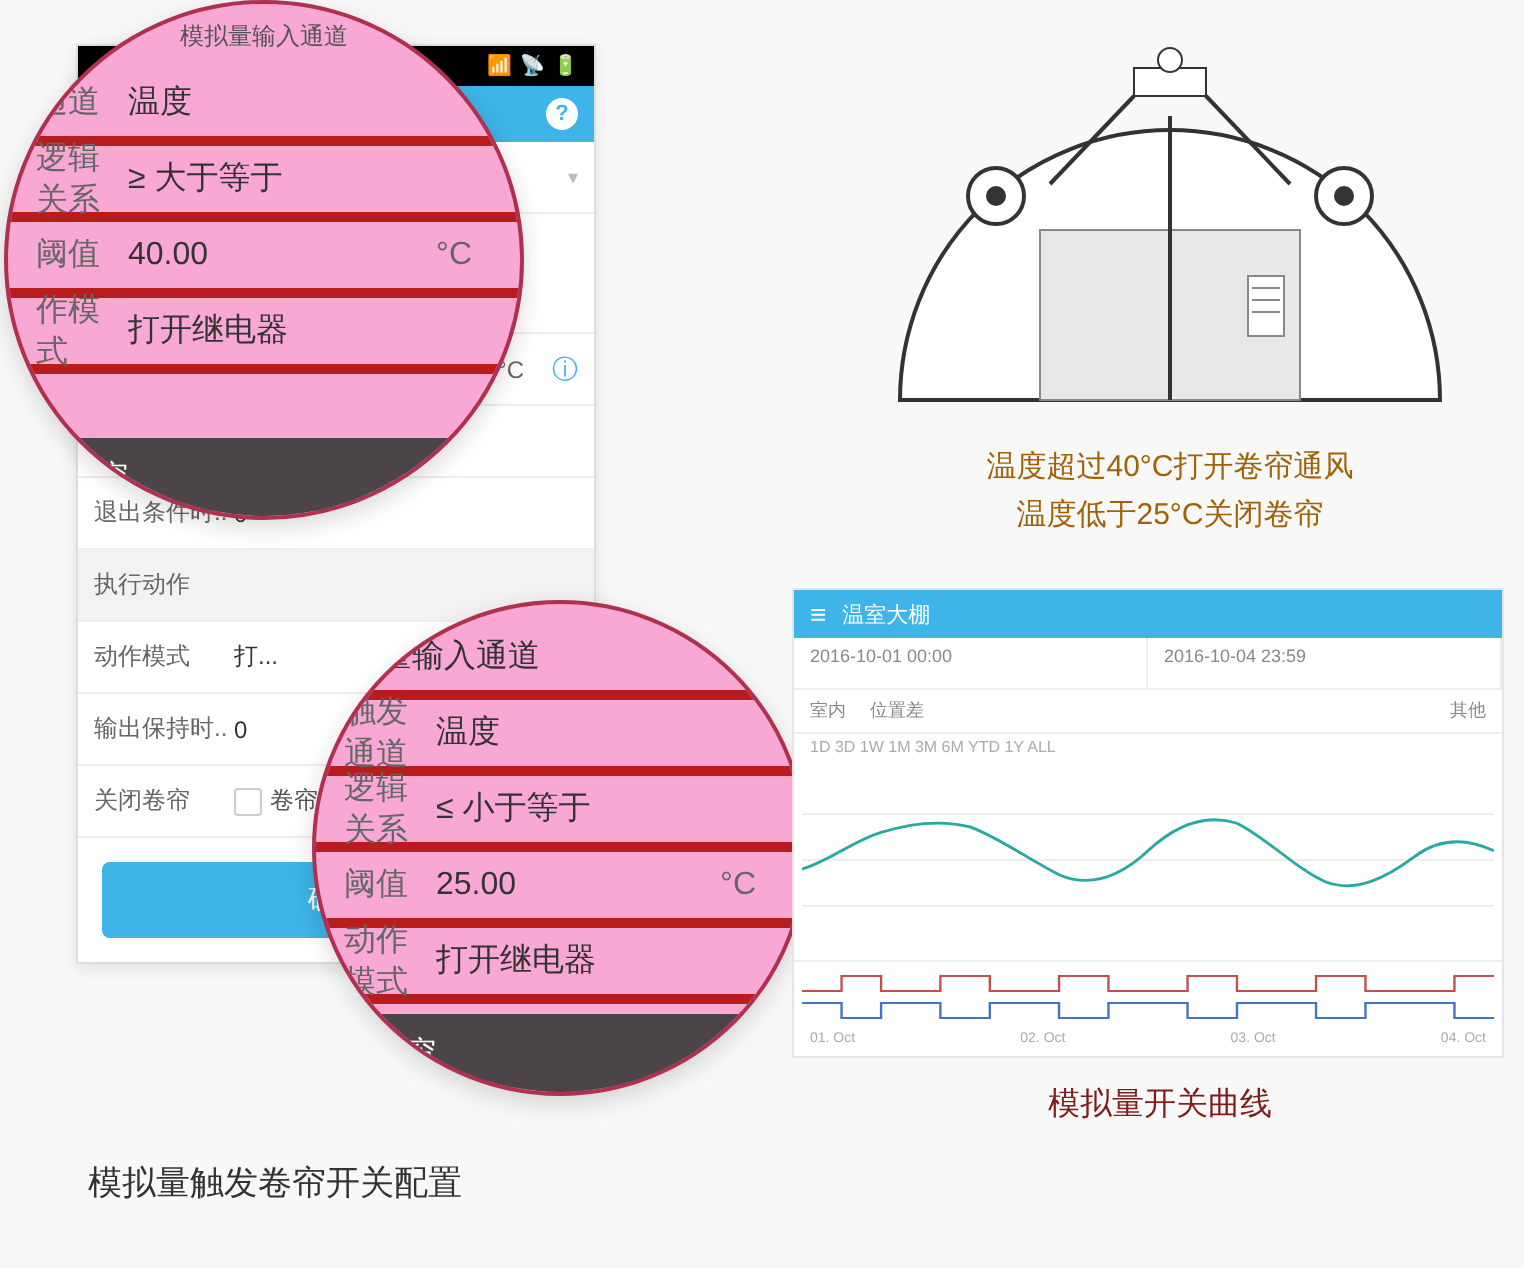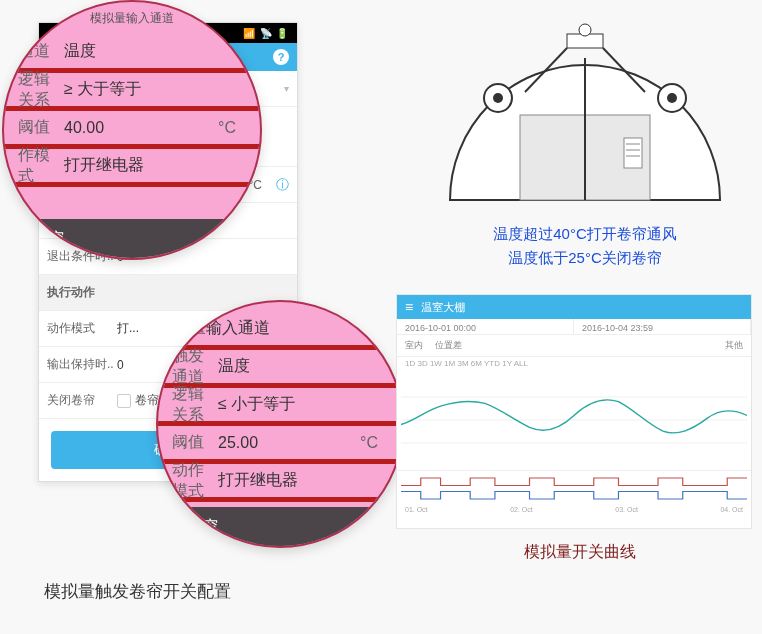--- a/index.html
+++ b/index.html
@@ -7,43 +7,43 @@
 .phone{position:absolute;left:38px;top:22px;width:260px;background:#fff;border:1px solid #ddd;box-shadow:0 2px 8px rgba(0,0,0,.1)}
 .statusbar{background:#000;height:20px;display:flex;justify-content:flex-end;align-items:center;gap:4px;padding:0 8px;color:#fff;font-size:10px}
 .help-row{background:#3eb4e8;height:28px;display:flex;justify-content:flex-end;align-items:center;padding:0 8px}
 .help-row span{background:#fff;color:#3eb4e8;width:16px;height:16px;border-radius:50%;display:flex;align-items:center;justify-content:center;font-size:11px;font-weight:bold}
 .form-row{display:flex;border-bottom:1px solid #eee;height:36px;align-items:center;font-size:12px;color:#555}
 .form-row .lbl{width:78px;padding-left:8px;color:#666}
 .form-row .val{flex:1;color:#333}
 .form-row .chev{color:#bbb;padding:0 8px;font-size:10px}
 .form-row .unit{color:#666;padding-right:6px}
 .form-row .info{color:#3eb4e8;padding:0 8px;font-size:13px}
-.form-row.section{background:#f2f2f2;font-weight:700}
+.form-row.section{background:#f2f2f2;font-weight:400}
 .checkbox{width:14px;height:14px;border:1px solid #ccc;border-radius:2px;margin-right:4px;display:inline-block;vertical-align:middle}
 .submit{margin:12px;background:#3eb4e8;color:#fff;text-align:center;padding:10px;border-radius:4px;font-size:14px}
 
 .lens{position:absolute;border:2px solid #b03050;border-radius:50%;background:#f9a8d4;overflow:hidden;box-shadow:0 4px 12px rgba(0,0,0,.15)}
 .lens-inner{position:absolute;left:0;top:0;width:100%}
 .lens .title-row{text-align:center;font-size:12px;color:#555;padding:8px 0}
 .lens .lrow{display:flex;height:38px;align-items:center;border-bottom:5px solid #b91c1c;font-size:16px}
 .lens .lrow .llbl{width:60px;padding-left:14px;color:#666}
 .lens .lrow .lval{flex:1;color:#333}
 .lens .lrow .lunit{padding-right:24px;color:#666}
 .lens-cap{position:absolute;bottom:0;left:0;right:0;background:rgba(60,60,60,.92);color:#fff;text-align:left;padding:10px 0;font-size:15px}
 
 .lens1{left:2px;top:0;width:260px;height:260px}
 .lens2{left:156px;top:300px;width:248px;height:248px}
 
 .greenhouse{position:absolute;left:430px;top:20px;width:310px;height:192px}
-.gh-text{position:absolute;left:430px;top:222px;width:310px;text-align:center;font-size:15px;color:#1d4ed8;line-height:1.6}
+.gh-text{position:absolute;left:430px;top:222px;width:310px;text-align:center;font-size:15px;color:#a16207;line-height:1.6}
 
 .chart-panel{position:absolute;left:396px;top:294px;width:356px;height:235px;background:#fff;border:1px solid #e5e5e5}
 .chart-header{background:#3eb4e8;height:24px;display:flex;align-items:center;padding:0 8px;color:#fff;font-size:11px;gap:8px}
 .chart-header .menu{font-size:14px}
-.chart-dates{display:flex;height:16px;border-bottom:1px solid #eee;font-size:9px;color:#888}
+.chart-dates{display:flex;height:26px;border-bottom:1px solid #eee;font-size:9px;color:#888}
 .chart-dates>div{flex:1;padding:4px 8px;border-right:1px solid #eee}
 .chart-legend-row{display:flex;padding:4px 8px;border-bottom:1px solid #eee;font-size:9px;color:#888;gap:12px}
 .chart-legend-row .item{display:flex;align-items:center;gap:4px}
 .chart-controls{padding:2px 8px;font-size:8px;color:#aaa}
 .chart-body{height:100px;position:relative;padding:4px}
 .chart-body svg{width:100%;height:100%}
 .chart-digital{height:36px;position:relative;border-top:1px solid #eee;padding:4px}
 .chart-digital svg{width:100%;height:100%}
 .chart-xaxis{height:18px;display:flex;justify-content:space-between;padding:0 8px;font-size:7px;color:#aaa}
 

